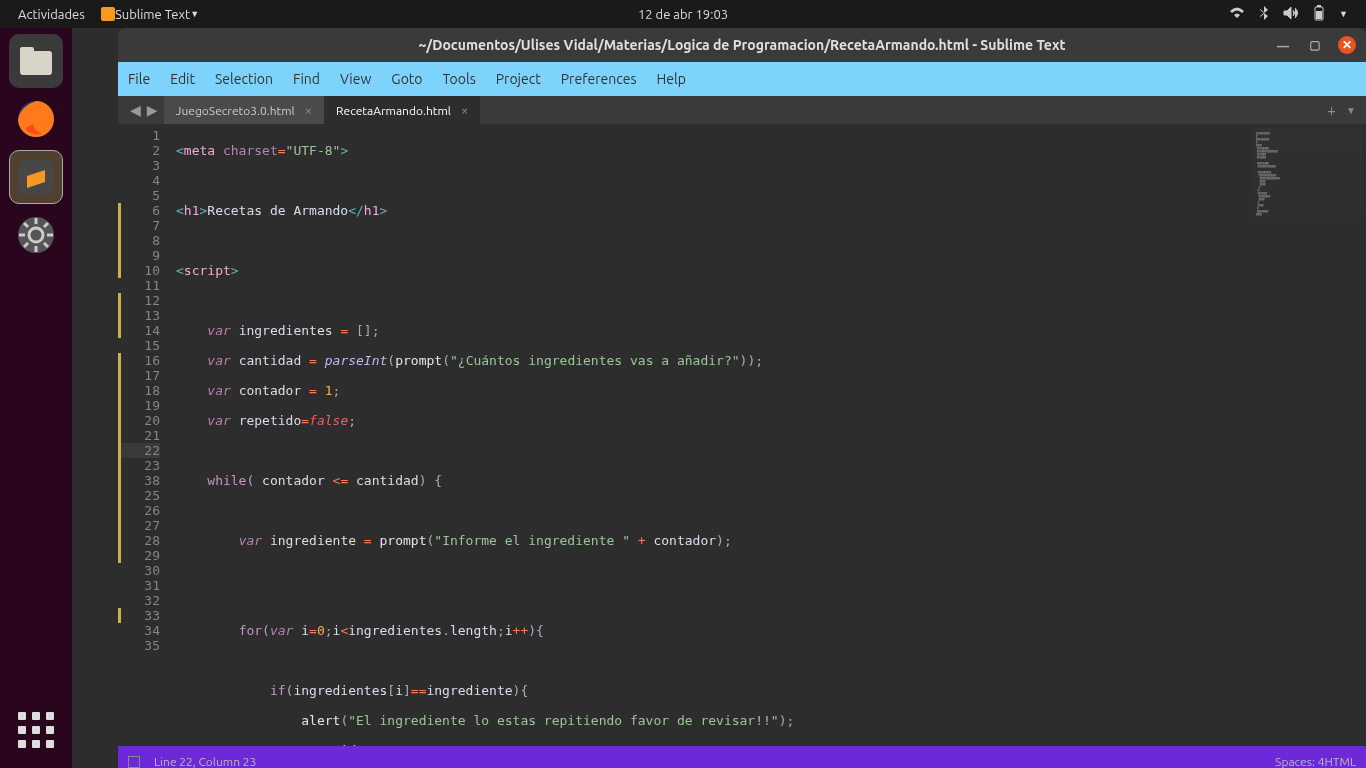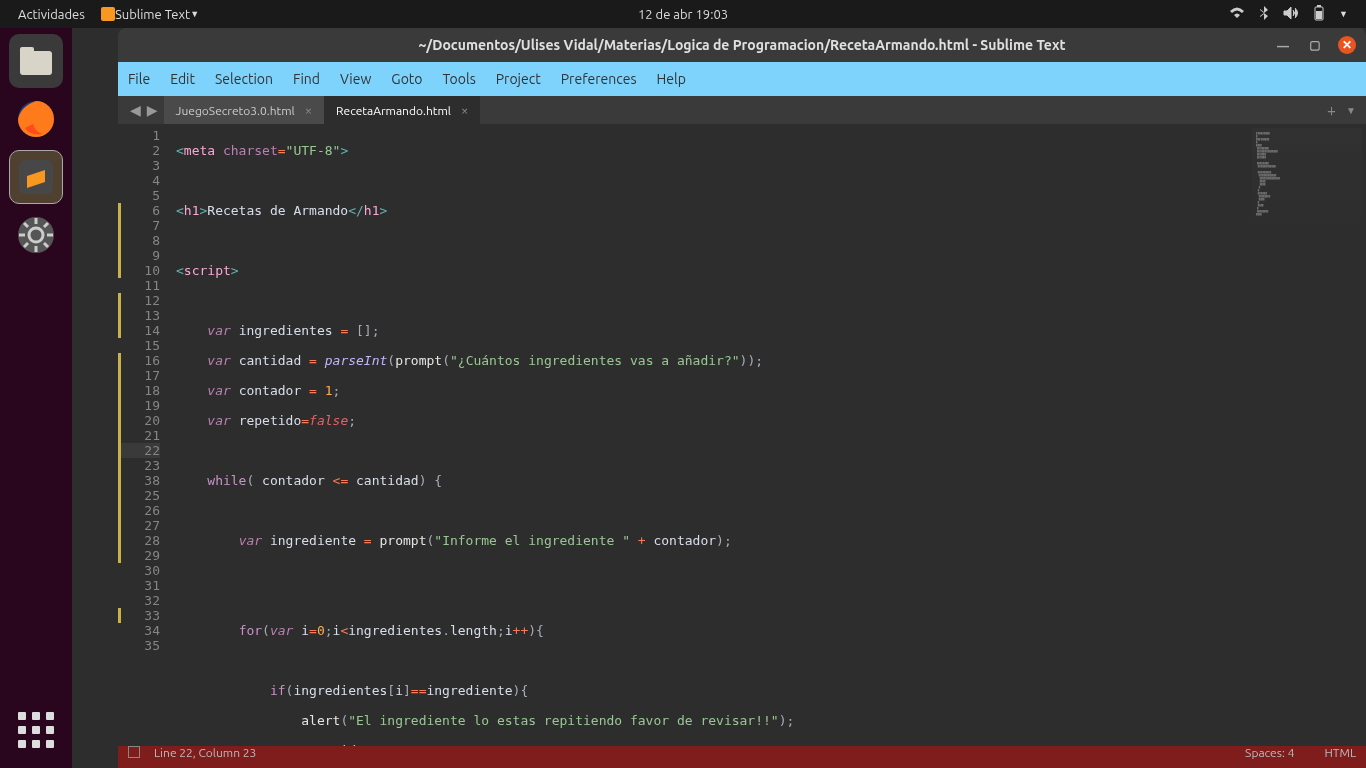--- a/index.html
+++ b/index.html
@@ -62,22 +62,22 @@
 .c-kw2 { color: #C594C5; }
 .c-func { color: #e5e5e5; }
 .c-func-i { color: #c4b5fd; font-style: italic; }
 .c-str { color: #99C794; }
 .c-num { color: #F9AE58; }
 .c-const { color: #EC5f67; font-style: italic; }
 .c-op { color: #F97B58; }
 .c-punc { color: #a6acb9; }
 .c-txt { color: #d8dee9; }
 
-.statusbar { height: 22px; background: #7f1d1d; display: flex; align-items: flex-start; padding: 0 10px; font-size: 12px; color: #bbb; gap: 14px; }
-.statusbar .right { margin-left: auto; display: flex; gap: 30px; }
+.statusbar { height: 22px; background: #6d28d9; display: flex; align-items: flex-end; padding: 0 10px; font-size: 12px; color: #bbb; gap: 14px; }
+.statusbar .right { margin-left: auto; display: flex; }
 .sb-icon { width:12px; height:12px; border:1px solid #888; display:inline-block; }
 </style>
 </head>
 <body>
 
 <div class="topbar">
   <div class="left">
     <span>Actividades</span>
     <span class="app">
       <span style="display:inline-block;width:14px;height:14px;background:#f89820;border-radius:2px;"></span>

